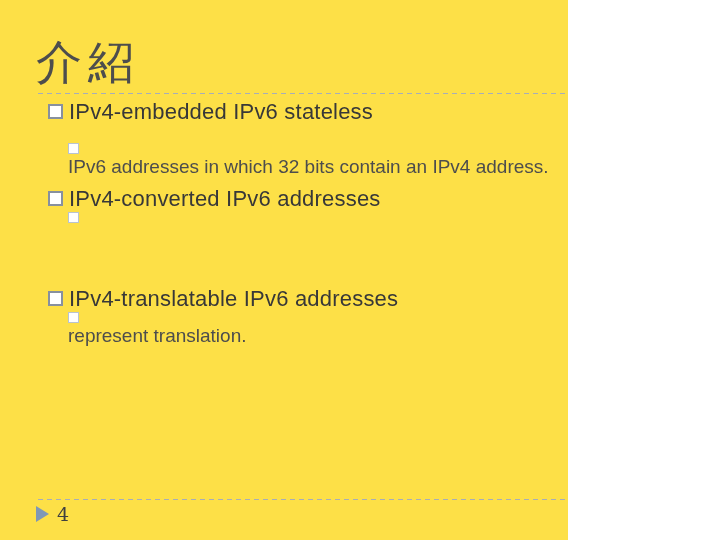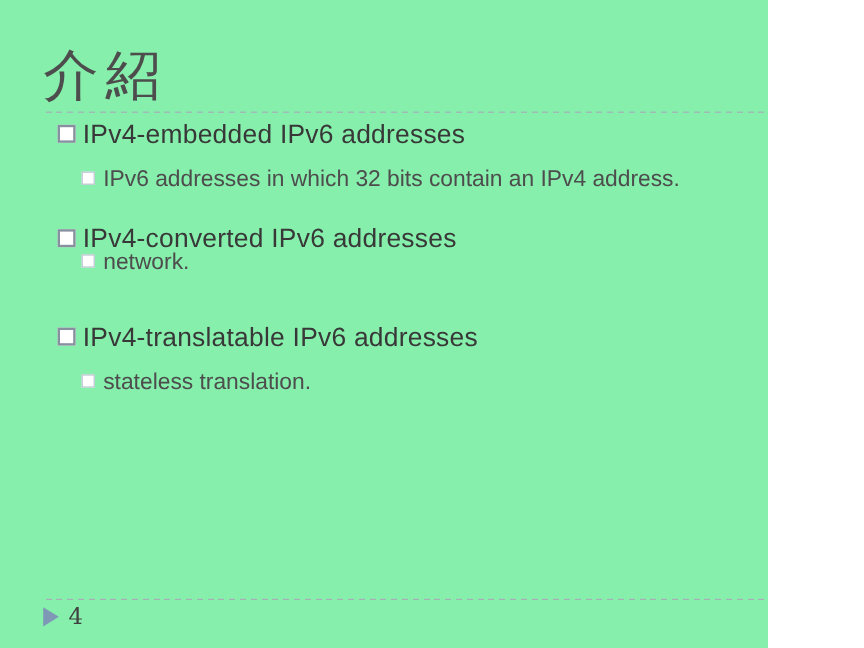--- a/index.html
+++ b/index.html
@@ -1,20 +1,20 @@
 <!DOCTYPE html>
 <html><head>
 <meta charset="utf-8">
 <style>
   html, body { margin: 0; padding: 0; background: #ffffff; }
   .slide {
     position: relative;
-    width: 640px;
+    width: 568px;
     height: 540px;
-    background: #86efac;
+    background: #fde047;
     overflow: hidden;
     font-family: "Liberation Sans", sans-serif;
     text-align: right;
   }
   .slide-title {
     position: absolute;
     left: 36px;
     top: 38px;
     font-family: "DejaVu Serif", "Liberation Serif", serif;
     font-size: 46px;
@@ -28,21 +28,21 @@
     width: 648px;
     height: 1px;
     background: repeating-linear-gradient(90deg,
       #a7aeb8 0, #a7aeb8 5px, transparent 5px, transparent 9px);
   }
   .divider.top { top: 93px; }
   .divider.bottom { top: 499px; }
 
   .row { position: absolute; display: flex; align-items: flex-start; }
   .row.l1 { left: 48px; }
-  .row.l2 { left: 68px; }
+  .row.l2 { left: 68px; flex-direction: column; }
 
   .sq1 {
     flex: 0 0 auto;
     width: 11px; height: 11px;
     border: 2px solid #87909f;
     margin-top: 5px;
     margin-right: 6px;
     background: #ffffff;
   }
   .sq2 {
@@ -87,48 +87,47 @@
 <body>
 
 <div class="slide">
 
   <div class="slide-title">介紹</div>
 
   <div class="divider top"></div>
 
   <div class="row l1" style="top:99px">
     <span class="sq1"></span>
-    <span class="htext">IPv4-embedded IPv6 addresses</span>
+    <span class="htext">IPv4-embedded IPv6 stateless</span>
   </div>
   <div class="row l2" style="top:137px">
     <span class="sq2"></span>
     <div class="stext">
       <div>IPv6 addresses in which 32 bits contain an IPv4 address.</div>
     </div>
   </div>
 
   <div class="row l1" style="top:186px">
     <span class="sq1"></span>
     <span class="htext">IPv4-converted IPv6 addresses</span>
   </div>
   <div class="row l2" style="top:206px">
     <span class="sq2"></span>
     <div class="stext">
-      <div>network.</div>
     </div>
   </div>
 
-  <div class="row l1" style="top:268px">
+  <div class="row l1" style="top:286px">
     <span class="sq1"></span>
     <span class="htext">IPv4-translatable IPv6 addresses</span>
   </div>
   <div class="row l2" style="top:306px">
     <span class="sq2"></span>
     <div class="stext">
-      <div>stateless translation.</div>
+      <div>represent translation.</div>
     </div>
   </div>
 
   <div class="divider bottom"></div>
 
   <div class="footer-arrow"></div>
   <div class="page-number">4</div>
 
 </div>
 

